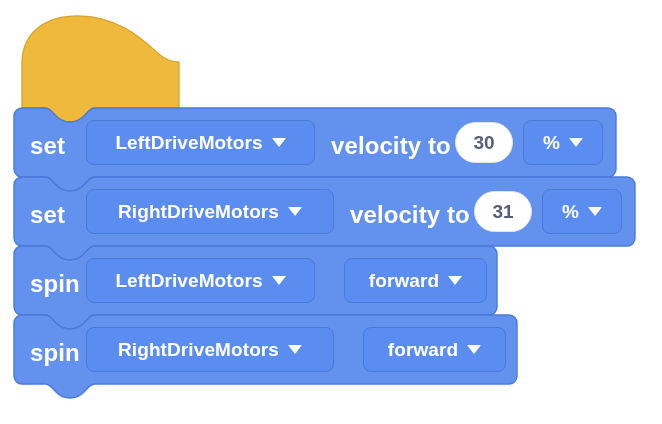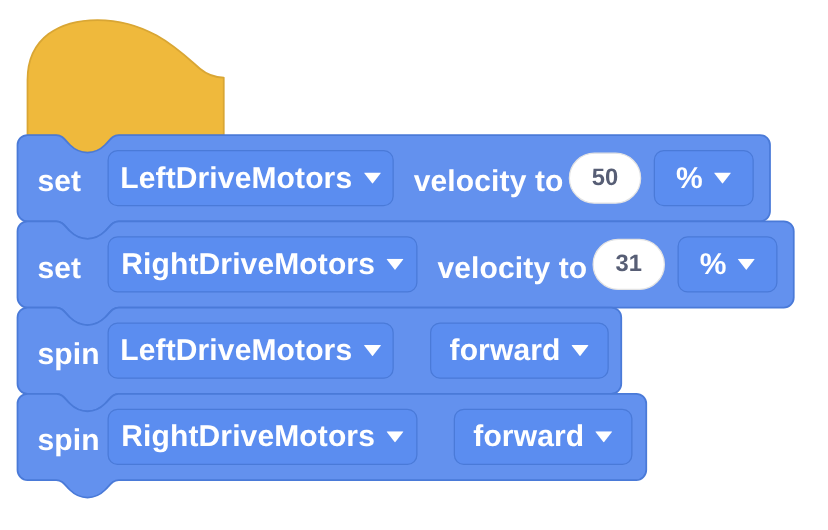--- a/index.html
+++ b/index.html
@@ -70,21 +70,21 @@
     display: flex;
     align-items: center;
     justify-content: center;
     gap: 9px;
     padding: 0 12px;
     cursor: pointer;
   }
   .dropdown .dd-text {
     color: #ffffff;
     font-weight: bold;
-    font-size: 24px;
+    font-size: 19px;
     line-height: 1;
     white-space: nowrap;
     letter-spacing: 0.1px;
   }
   .dd-arrow {
     width: 0;
     height: 0;
     border-left: 7.5px solid transparent;
     border-right: 7.5px solid transparent;
     border-top: 9px solid #ffffff;
@@ -222,21 +222,21 @@
     <div class="blk-label" style="left:30px; top:134px;">set</div>
 
     <div class="dropdown" style="left:86px; top:120px; width:229px; height:45px;">
       <span class="dd-text">LeftDriveMotors</span>
       <span class="dd-arrow"></span>
     </div>
 
     <div class="blk-label" style="left:331px; top:134px;">velocity to</div>
 
     <div class="num-oval" style="left:455px; top:122px; width:58px; height:41px;">
-      <span class="num-text">50</span>
+      <span class="num-text">30</span>
     </div>
 
     <div class="dropdown" style="left:523px; top:120px; width:80px; height:45px;">
       <span class="dd-text">%</span>
       <span class="dd-arrow"></span>
     </div>
 
     <div class="blk-label" style="left:30px; top:203px;">set</div>
 
     <div class="dropdown" style="left:86px; top:189px; width:248px; height:45px;">

